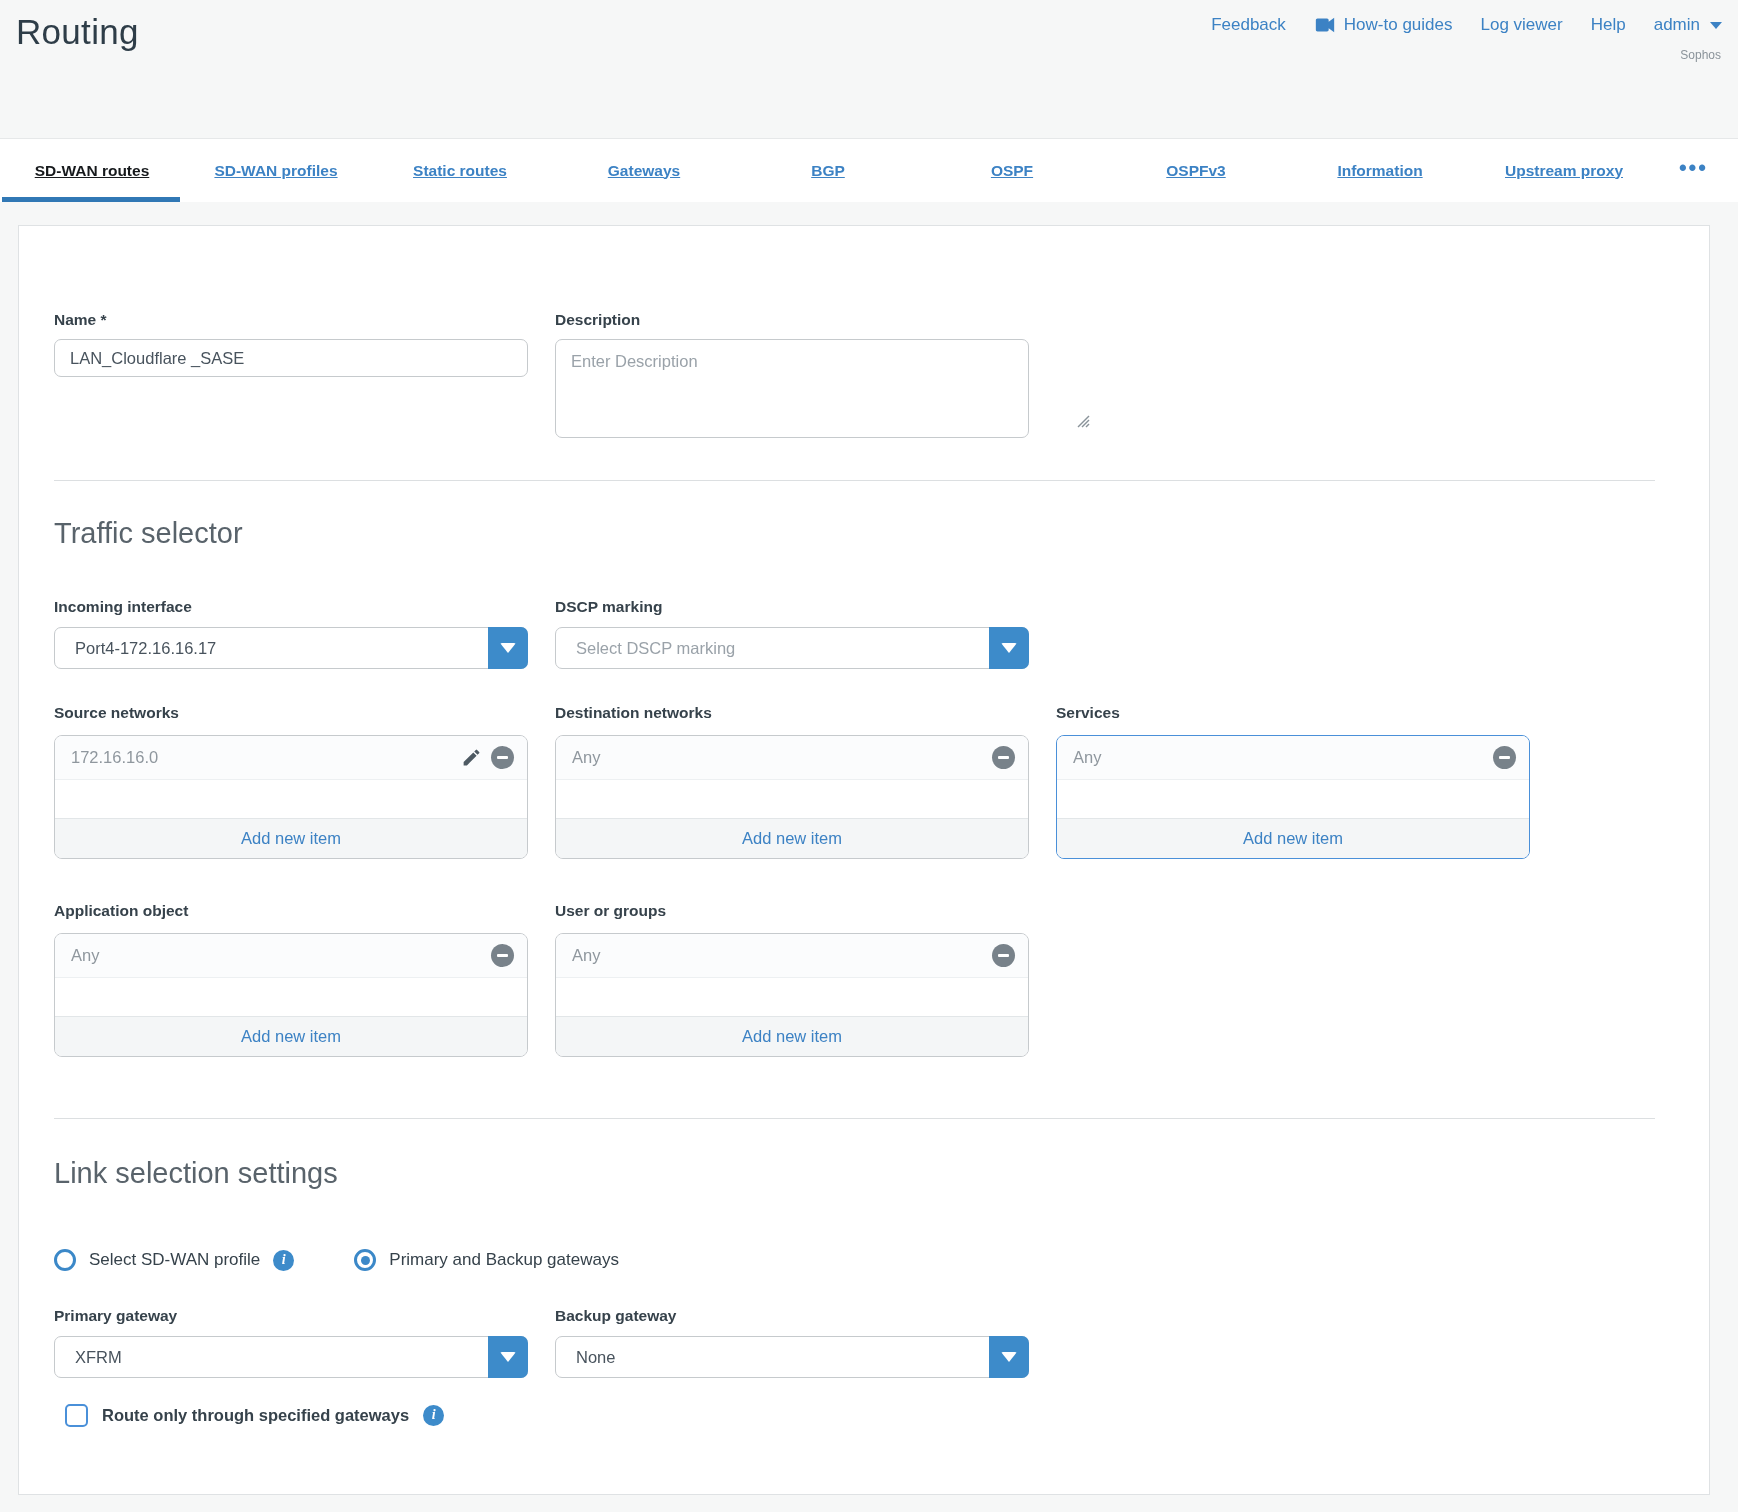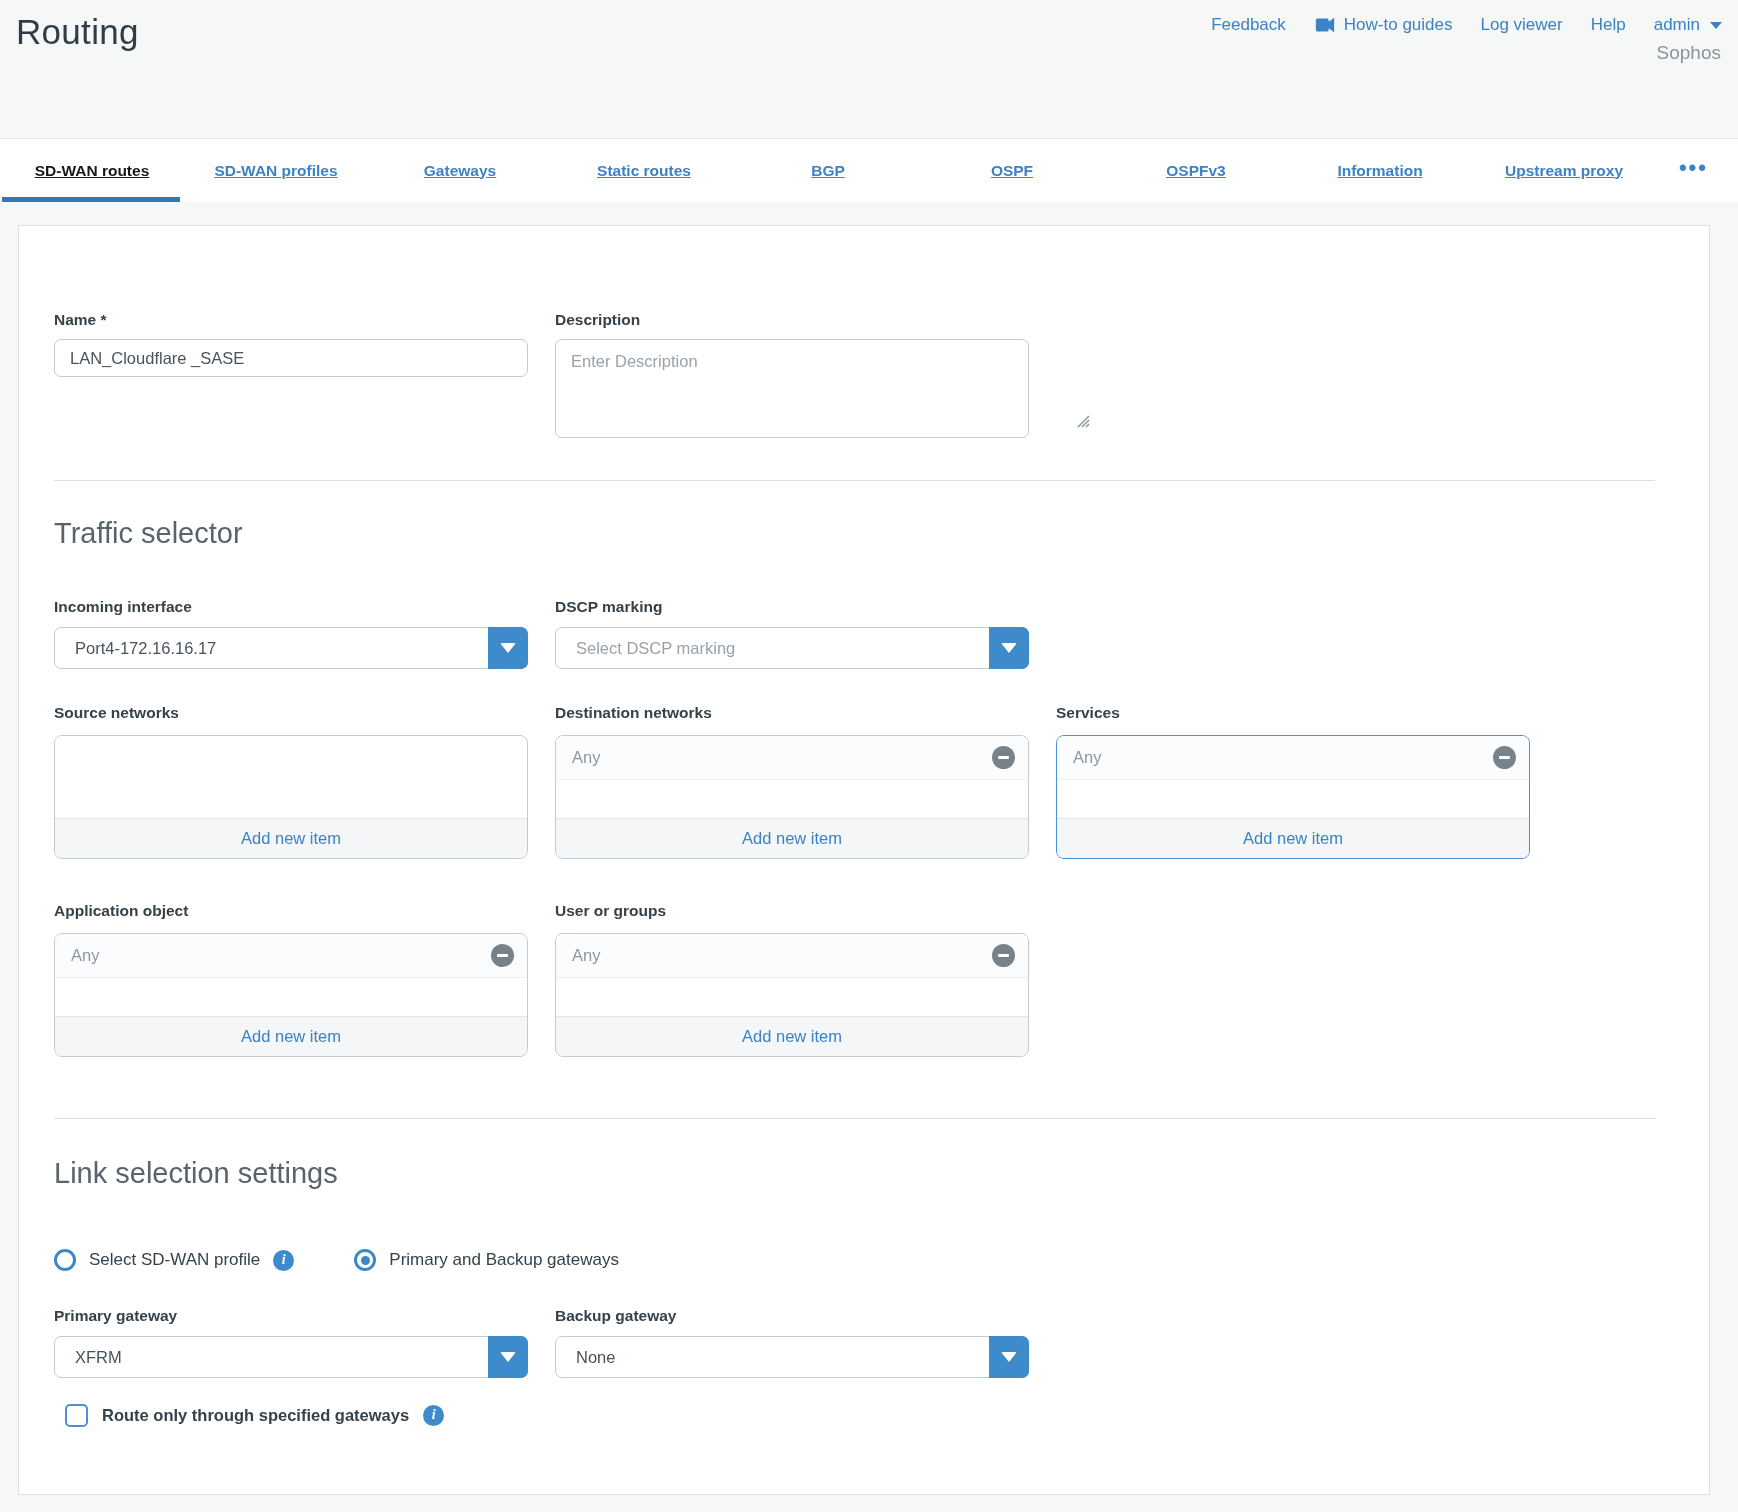--- a/index.html
+++ b/index.html
@@ -20,22 +20,22 @@
     display:flex; align-items:center; gap:28px;
     font-size:17px; color:#3c82c4;
   }
   .top-link { display:flex; align-items:center; gap:8px; cursor:pointer; white-space:nowrap; }
   .video-icon svg { display:block; }
   .admin-caret {
     width:0; height:0; border-left:6px solid transparent; border-right:6px solid transparent;
     border-top:7px solid #3c82c4; margin-left:2px;
   }
   .brand {
-    position:absolute; top:42px; right:17px;
-    font-size:19px; color:#8a939a;
+    position:absolute; top:48px; right:17px;
+    font-size:12px; color:#8a939a;
   }
   
   .tabbar {
     height:64px; background:#ffffff; border-top:1px solid #e6e8e9;
     display:flex; align-items:stretch;
   }
   .tab {
     width:184px; display:flex; align-items:center; justify-content:center;
     font-size:15.5px; font-weight:700; color:#3c82c4; cursor:pointer;
     position:relative; white-space:nowrap;text-decoration:underline;
@@ -167,22 +167,22 @@
       <span>admin</span>
       <span class="admin-caret"></span>
     </span>
   </div>
   <div class="brand">Sophos</div>
 </div>
 
 <div class="tabbar">
   <div class="tab active">SD-WAN routes</div>
   <div class="tab">SD-WAN profiles</div>
+  <div class="tab">Static routes</div>
   <div class="tab">Gateways</div>
-  <div class="tab">Static routes</div>
   <div class="tab">BGP</div>
   <div class="tab">OSPF</div>
   <div class="tab">OSPFv3</div>
   <div class="tab">Information</div>
   <div class="tab">Upstream proxy</div>
   <div class="tab-more">•••</div>
 </div>
 
 <div class="card">
 
@@ -230,20 +230,31 @@
           <span class="dd-caret"></span>
         </span>
       </div>
     </div>
   </div>
 
   <div class="row" style="margin-top:35px;">
     <div class="col">
       <div class="field-label">Source networks</div>
       <div class="ibox">
+        <div class="ibox-item">
+          <span>172.16.16.0</span>
+          <span class="icons">
+            <span class="pencil-icon">
+              <svg width="21" height="21" viewBox="0 0 24 24" fill="#4e5a63">
+                  <path d="M3 17.25V21h3.75L17.81 9.94l-3.75-3.75L3 17.25zM20.71 7.04a1 1 0 0 0 0-1.41l-2.34-2.34a1 1 0 0 0-1.41 0l-1.83 1.83 3.75 3.75 1.83-1.83z"></path>
+                </svg>
+            </span>
+            <span class="minus-icon"></span>
+          </span>
+        </div>
         <div class="ibox-spacer"></div>
         <div class="ibox-footer">Add new item</div>
       </div>
     </div>
     <div class="col">
       <div class="field-label">Destination networks</div>
       <div class="ibox">
         <div class="ibox-item">
           <span>Any</span>
           <span class="icons">

